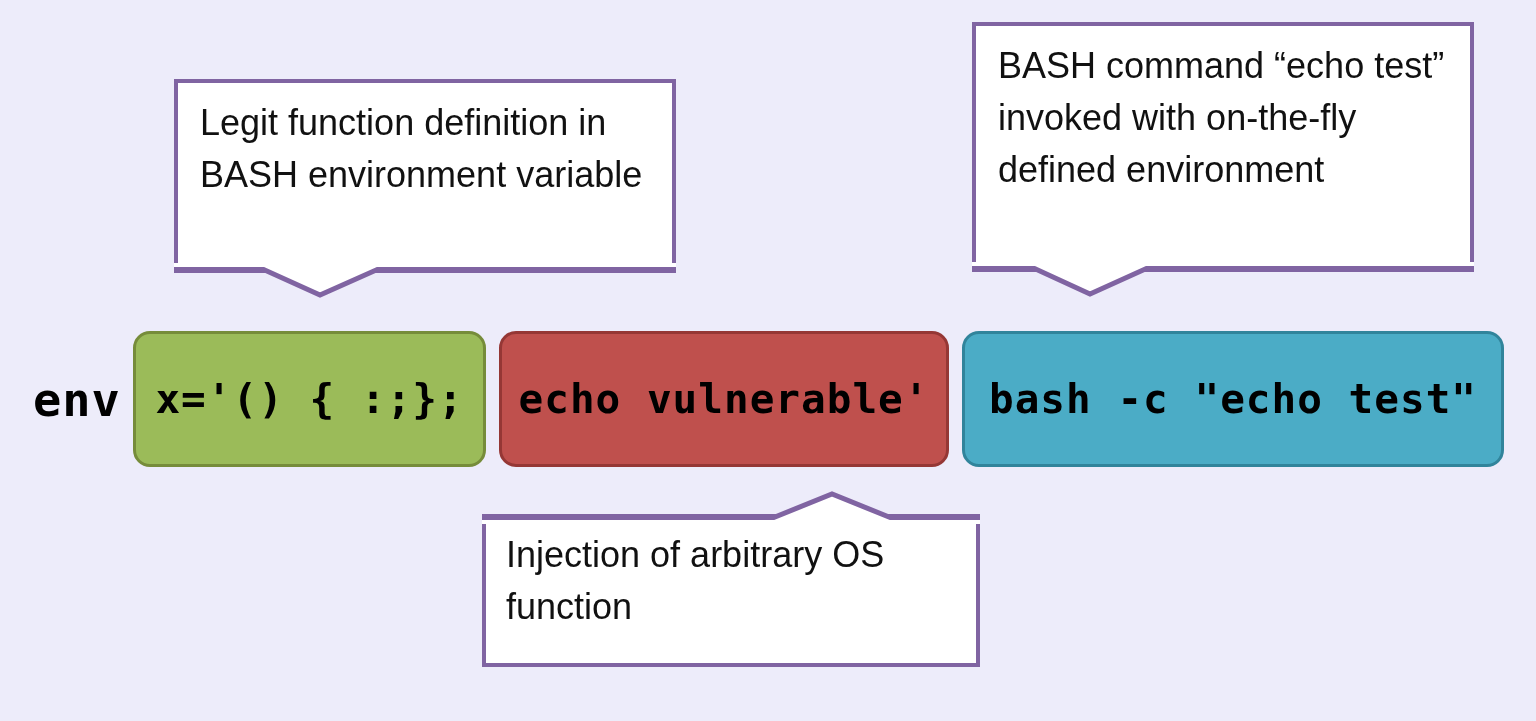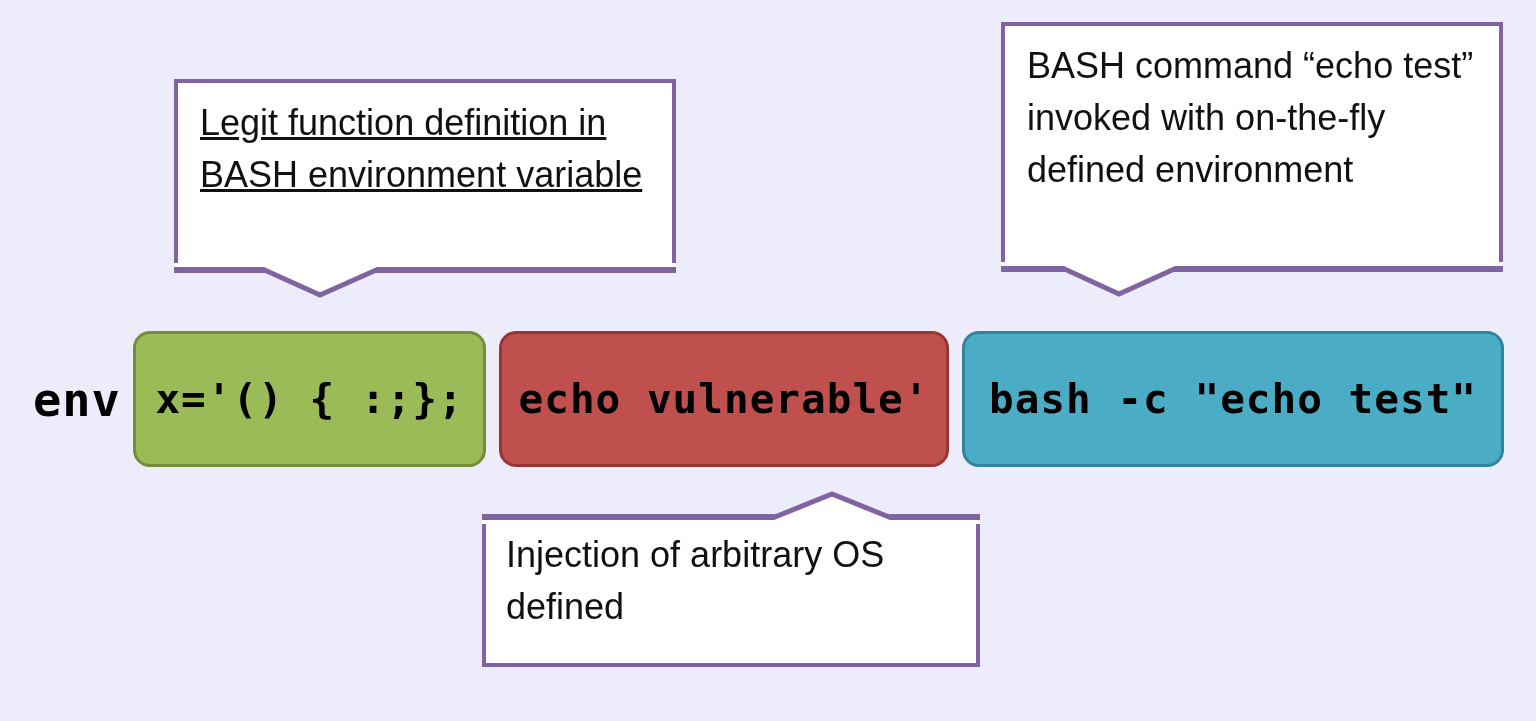--- a/index.html
+++ b/index.html
@@ -98,25 +98,25 @@
     white-space: pre-line;
   }
   .callout svg.tail {
     position: absolute;
     overflow: visible;
   }
 
   
   #callout-legit { left: 174px; top: 79px; width: 502px; height: 222px; }
   #callout-legit .body { left: 0; top: 0; width: 502px; height: 194px; }
-  #callout-legit .text { left: 26px; top: 18px; width: 456px; text-decoration: underline; }
+  #callout-legit .text { left: 26px; top: 18px; width: 456px; }
   #callout-legit svg.tail { left: 0; top: 186px; width: 502px; height: 36px; }
 
   
-  #callout-invoked { left: 972px; top: 22px; width: 502px; height: 278px; margin-left: 29px; }
+  #callout-invoked { left: 972px; top: 22px; width: 502px; height: 278px; }
   #callout-invoked .body { left: 0; top: 0; width: 502px; height: 250px; }
   #callout-invoked .text { left: 26px; top: 18px; width: 456px; }
   #callout-invoked svg.tail { left: 0; top: 242px; width: 502px; height: 36px; }
 
   
   #callout-injection { left: 482px; top: 491px; width: 498px; height: 176px; }
   #callout-injection .body { left: 0; top: 23px; width: 498px; height: 153px; }
   #callout-injection .text { left: 24px; top: 38px; width: 452px; }
   #callout-injection svg.tail { left: 0; top: 0; width: 498px; height: 32px; }
 </style>
@@ -149,20 +149,20 @@
     <div class="body"></div>
     <div class="text">BASH command “echo test” invoked with on-the-fly defined environment</div>
     <svg class="tail" viewBox="0 0 502 36">
       <path d="M0,2 L57,2 L118,30 L180,2 L502,2" fill="#ffffff" stroke="#8064a2" stroke-width="5" stroke-linejoin="miter"></path>
       <path d="M0,0 L502,0" stroke="#ffffff" stroke-width="4"></path>
     </svg>
   </div>
 
   <div class="callout" id="callout-injection">
     <div class="body"></div>
-    <div class="text">Injection of arbitrary OS defined</div>
+    <div class="text">Injection of arbitrary OS function</div>
     <svg class="tail" viewBox="0 0 498 32">
       <path d="M0,28 L288,28 L350,3 L412,28 L498,28" fill="#ffffff" stroke="#8064a2" stroke-width="5" stroke-linejoin="miter"></path>
       <path d="M0,31 L498,31" stroke="#ffffff" stroke-width="4"></path>
     </svg>
   </div>
 
 </div>
 
 </body></html>

